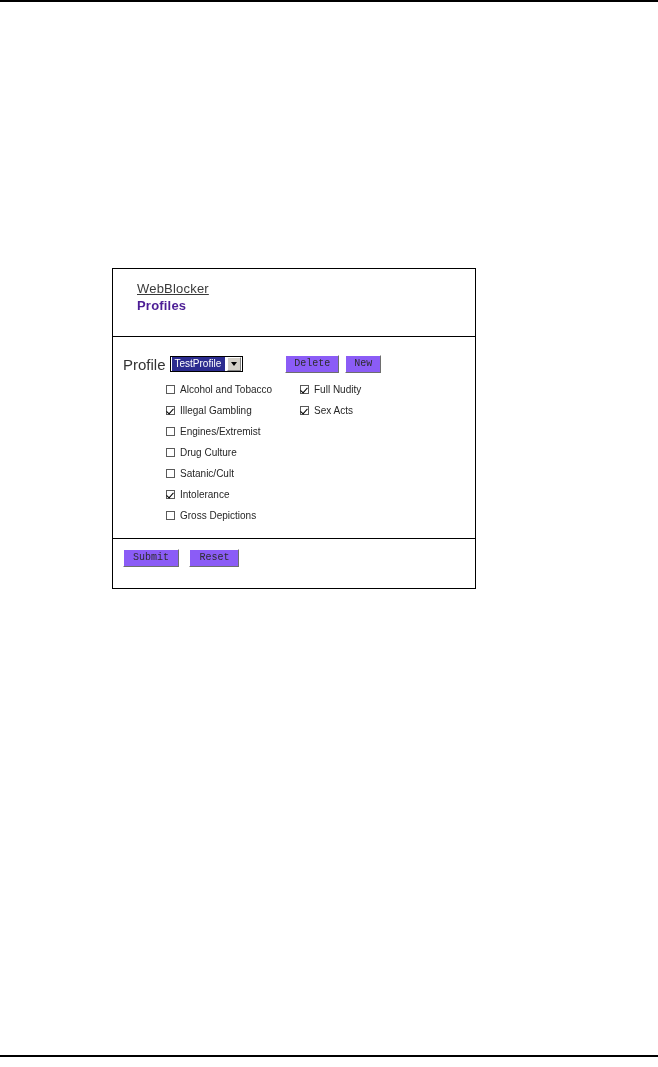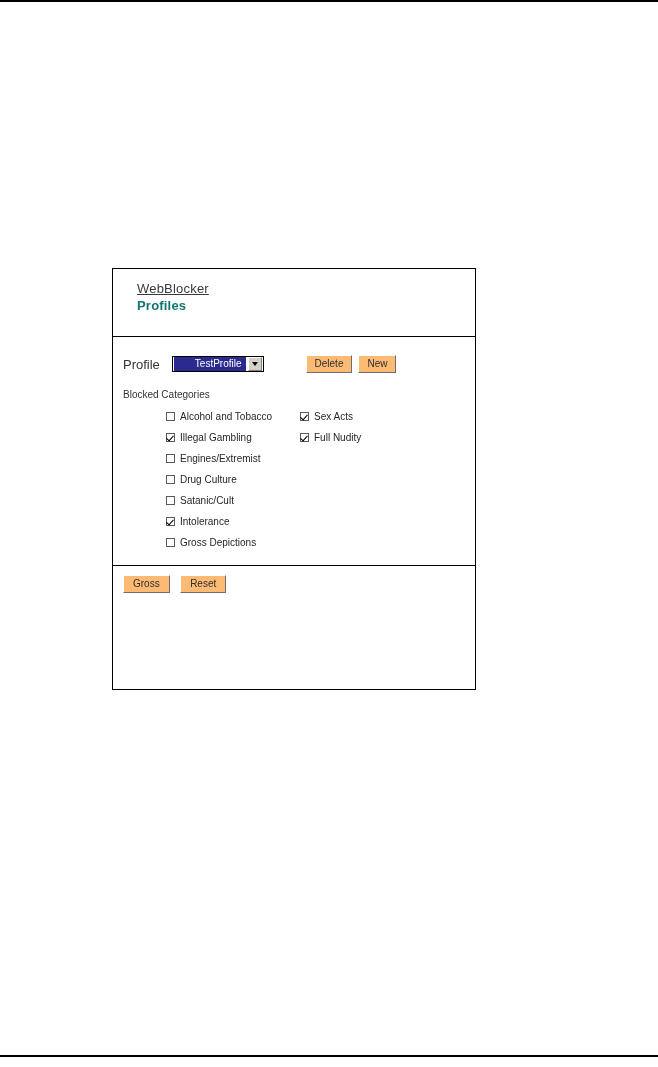--- a/index.html
+++ b/index.html
@@ -32,77 +32,77 @@
     height: 2px;
     background: #000000;
   }
 
   
   .panel {
     position: absolute;
     left: 112px;
     top: 268px;
     width: 364px;
-    height: 422px;
+    height: 321px;
     border: 1px solid #000000;
     background: #ffffff;
     box-sizing: border-box;
   }
 
   .panel-header {
     padding: 12px 0 0 24px;
     height: 60px;
     box-sizing: border-box;
   }
   .app-title {
     font-size: 13px;
     color: #3a3a3a;
     text-decoration: underline;
     line-height: 16px;
     letter-spacing: 0.2px;
   }
   .app-subtitle {
     font-size: 13px;
     font-weight: bold;
-    color: #0f766e;
+    color: #4c1d95;
     line-height: 17px;
     letter-spacing: 0.2px;
   }
 
   .hr {
     height: 1px;
     background: #000000;
     margin: 7px 0 0 0;
   }
 
   
   .profile-row {
     display: flex;
     align-items: center;
     padding: 18px 0 0 10px;
   }
   .profile-label {
-    font-size: 13px;
+    font-size: 15px;
     color: #333333;
-    margin-right: 12px;
+    margin-right: 4px;
   }
   .select-wrap {
     position: relative;
     display: inline-flex;
     align-items: center;
     height: 16px;
     border: 1px solid #000000;
     background: #ffffff;
     box-sizing: border-box;
   }
   .select-value {
     font-size: 10px;
     background: #2b2b8f;
     color: #ffffff;
-    padding: 1px 4px 1px 21px;
+    padding: 1px 4px 1px 3px;
     margin: 1px 0 1px 1px;
     white-space: nowrap;
     line-height: 12px;
   }
   .select-arrow {
     width: 14px;
     height: 14px;
     margin: 0 1px 0 2px;
     background: #d4d0c8;
     border-top: 1px solid #ffffff;
@@ -117,24 +117,24 @@
   .select-arrow i {
     display: block;
     width: 0;
     height: 0;
     border-left: 3px solid transparent;
     border-right: 3px solid transparent;
     border-top: 4px solid #000000;
   }
 
   .btn {
-    font-family: Liberation Sans, sans-serif;
+    font-family: Liberation Mono, monospace;
     font-size: 10px;
     color: #2d2d2d;
-    background: #fdba74;
+    background: #8b5cf6;
     border-top: 1px solid #ffffff;
     border-left: 1px solid #ffffff;
     border-right: 1px solid #6e6e6e;
     border-bottom: 1px solid #6e6e6e;
     padding: 2px 8px 2px 8px;
     line-height: 12px;
     cursor: pointer;
   }
   .btn-delete { margin-left: 42px; }
   .btn-new { margin-left: 6px; }
@@ -222,21 +222,20 @@
       <span class="select-value">TestProfile</span>
       <span class="select-arrow">
           <i></i>
         </span>
     </span>
 
     <button class="btn btn-delete">Delete</button>
     <button class="btn btn-new">New</button>
   </div>
 
-  <div class="cat-heading">Blocked Categories</div>
 
   <div class="cat-grid">
 
     <div class="cat-col cat-col-left">
       <label class="cat-item">
         <span class="cbox"></span>
         <span class="cat-label">Alcohol and Tobacco</span>
       </label>
       <label class="cat-item">
         <span class="cbox checked"></span>
@@ -260,32 +259,32 @@
       </label>
       <label class="cat-item">
         <span class="cbox"></span>
         <span class="cat-label">Gross Depictions</span>
       </label>
     </div>
 
     <div class="cat-col cat-col-right">
       <label class="cat-item">
         <span class="cbox checked"></span>
+        <span class="cat-label">Full Nudity</span>
+      </label>
+      <label class="cat-item">
+        <span class="cbox checked"></span>
         <span class="cat-label">Sex Acts</span>
       </label>
-      <label class="cat-item">
-        <span class="cbox checked"></span>
-        <span class="cat-label">Full Nudity</span>
-      </label>
     </div>
 
   </div>
 
   <div class="footer-hr"></div>
 
   <div class="footer">
-    <button class="btn btn-submit">Gross</button>
+    <button class="btn btn-submit">Submit</button>
     <button class="btn btn-reset">Reset</button>
   </div>
 
 </div>
 
 <div class="page-rule-bottom"></div>
 
 </body></html>

